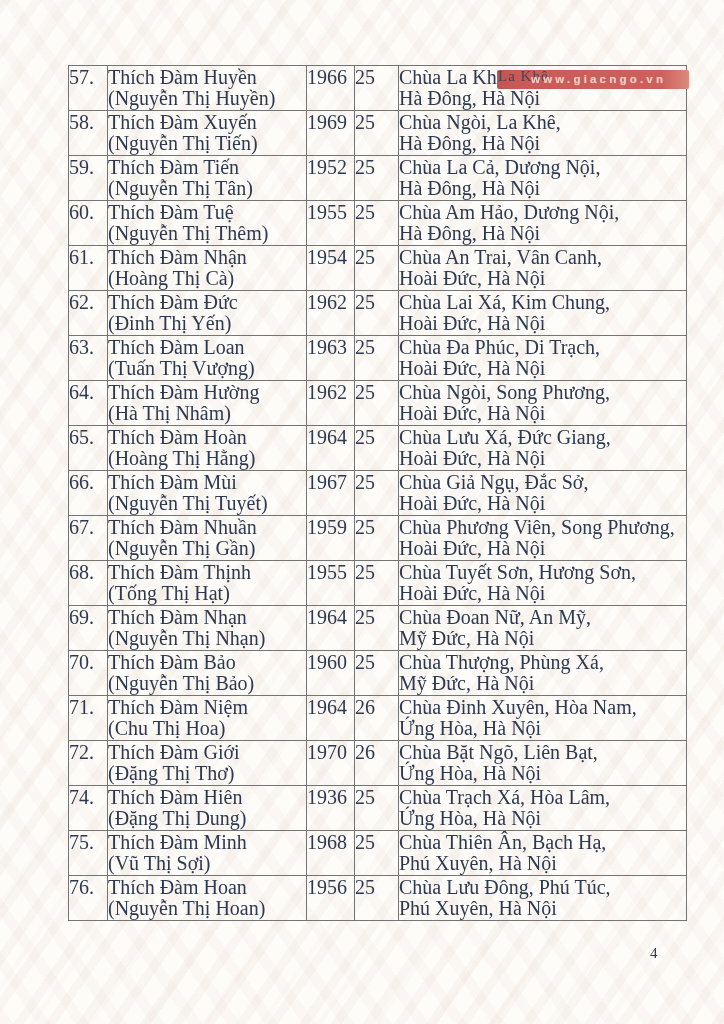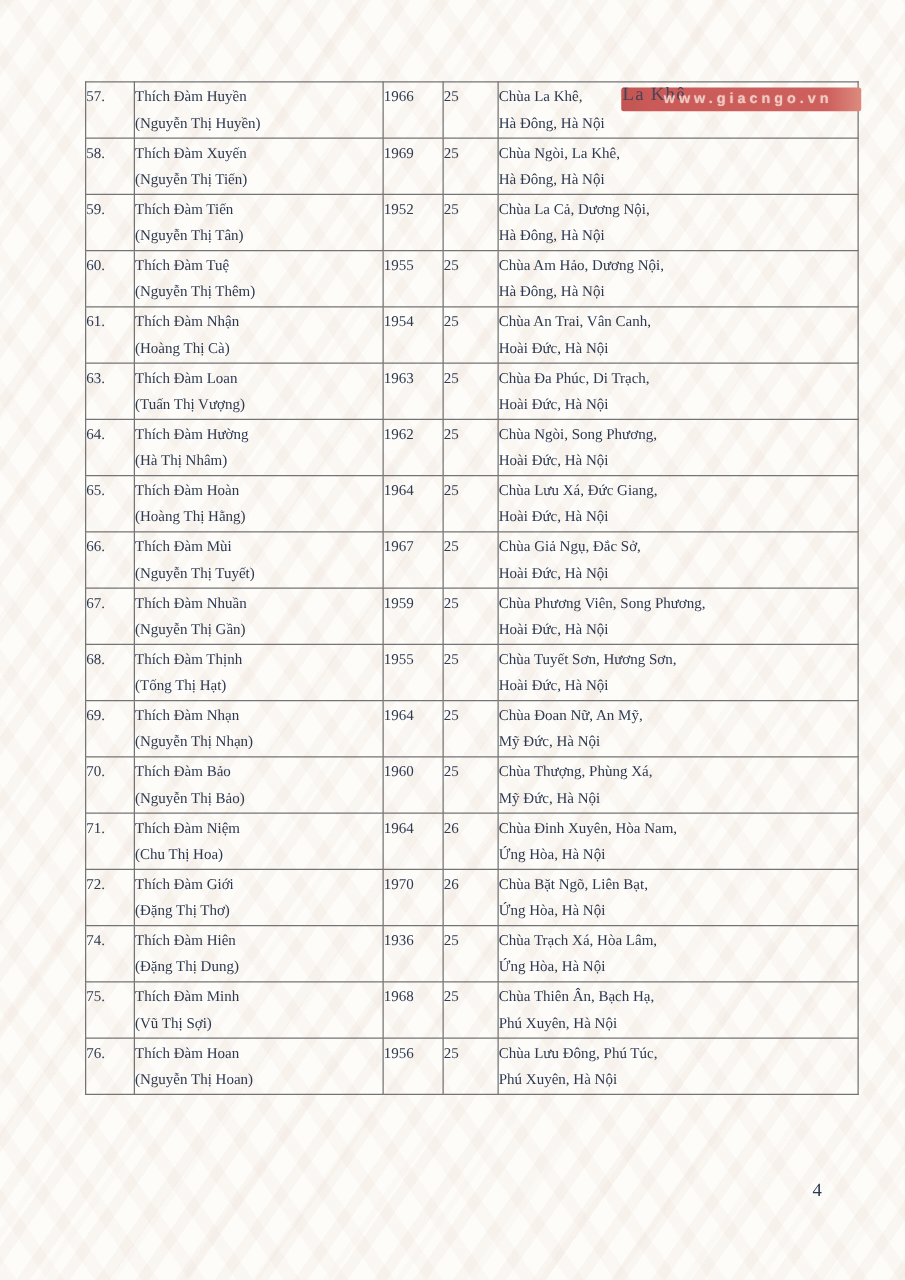--- a/index.html
+++ b/index.html
@@ -19,21 +19,21 @@
     background-color:var(--paper);
     background-image:
       repeating-linear-gradient(125deg, rgba(216,186,168,0.10) 0 9px, rgba(255,255,255,0) 9px 26px),
       repeating-linear-gradient(55deg, rgba(226,200,190,0.09) 0 11px, rgba(255,255,255,0) 11px 31px),
       repeating-linear-gradient(125deg, rgba(230,210,195,0.08) 0 5px, rgba(255,255,255,0) 5px 47px);
   }
   table.roster{
     position:absolute;left:68px;top:65px;
     border-collapse:collapse;table-layout:fixed;
     width:618px;
-    font-size:12px;color:var(--ink);
+    font-size:20px;color:var(--ink);
   }
   table.roster td{
     border:1px solid var(--border-gray);
     vertical-align:top;
     padding:1px 0 0 0;
     height:43px;
     line-height:20.5px;
     overflow:hidden;
     white-space:nowrap;
   }
@@ -146,20 +146,33 @@
         <div>(Hoàng Thị Cà)</div>
       </td>
       <td class="c-year">1954</td>
       <td class="c-count">25</td>
       <td class="c-temple">
         <div>Chùa An Trai, Vân Canh,</div>
         <div>Hoài Đức, Hà Nội</div>
       </td>
     </tr>
 
+    <tr>
+      <td class="c-no">62.</td>
+      <td class="c-name">
+        <div>Thích Đàm Đức</div>
+        <div>(Đinh Thị Yến)</div>
+      </td>
+      <td class="c-year">1962</td>
+      <td class="c-count">25</td>
+      <td class="c-temple">
+        <div>Chùa Lai Xá, Kim Chung,</div>
+        <div>Hoài Đức, Hà Nội</div>
+      </td>
+    </tr>
 
     <tr>
       <td class="c-no">63.</td>
       <td class="c-name">
         <div>Thích Đàm Loan</div>
         <div>(Tuấn Thị Vượng)</div>
       </td>
       <td class="c-year">1963</td>
       <td class="c-count">25</td>
       <td class="c-temple">

